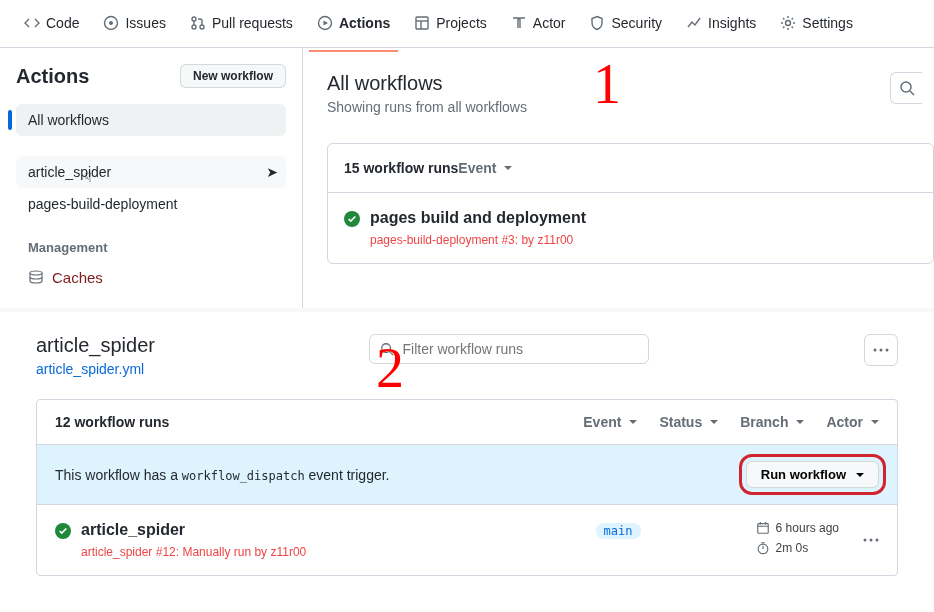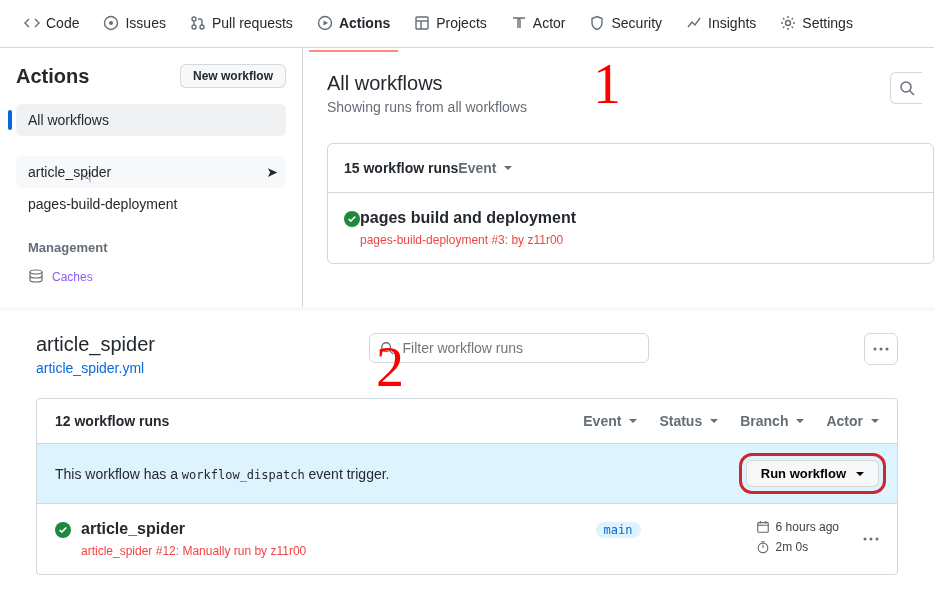--- a/index.html
+++ b/index.html
@@ -79,21 +79,21 @@
 .side-item.active::before {
   content: "";
   position: absolute;
   left: -8px; top: 6px; bottom: 6px; width: 4px;
   background: #0969da; border-radius: 2px;
 }
 .side-item.hover { background: #f6f8fa; }
 .cursor-arrow { position: absolute; right: 8px; font-size: 14px; pointer-events: none;}
 .cursor-hand { position: absolute; left: 68px; top: 14px; font-size: 13px; pointer-events:none;}
 .side-heading { font-size: 13px; font-weight: 600; color: #656d76; padding: 0 12px; margin: 8px 0; }
-.side-link { display:flex; align-items:center; gap:8px; padding: 6px 12px; color:#8b5cf6; font-size:12px; cursor:pointer; }
+.side-link { display:flex; align-items:center; gap:8px; padding: 6px 12px; color:#7f1d1d; font-size:15px; cursor:pointer; }
 
 .main1 {
   flex: 1;
   padding: 24px 0 0 24px;
   position: relative;
   border-left: 1px solid #d0d7de;
 }
 .main1 h1 { font-size: 20px; font-weight: 400; }
 .subtitle { color: #656d76; font-size: 14px; margin-top: 4px; }
 .search-btn {
@@ -107,21 +107,21 @@
 .annot { position:absolute; font-size: 56px; font-weight: 400; color:#f00; font-family: Georgia, serif; pointer-events:none;}
 .annot1 { left: 290px; top: 4px; }
 
 .runs-box { border:1px solid #d0d7de; border-radius: 6px; margin-top: 28px; margin-right: 0; overflow: hidden;}
 .runs-head {
   display:flex; align-items:center; justify-content:flex-start;
   padding: 16px; font-weight:600; font-size:14px;
   border-bottom: 1px solid #d0d7de;
 }
 .filter-drop { font-size:14px; color:#656d76; cursor:pointer; display:flex; align-items:center; gap:4px;}
-.run-row { display:flex; align-items:flex-start; padding: 16px; }
+.run-row { display:flex; align-items:flex-start; gap:10px; padding: 16px; }
 .status-dot { width:16px; height:16px; border-radius:50%; display:flex; align-items:center; justify-content:center; flex-shrink:0; margin-top:2px;}
 .status-success { background:#1f883d; }
 .status-dot svg { color:#fff; }
 .run-title { font-size:16px; font-weight:600; color:#24292f; }
 .run-meta { font-size:12px; color:#ef4444; margin-top:6px; }
 
 
 .panel2 {
   padding: 22px 36px 0 36px;
   position: relative;

